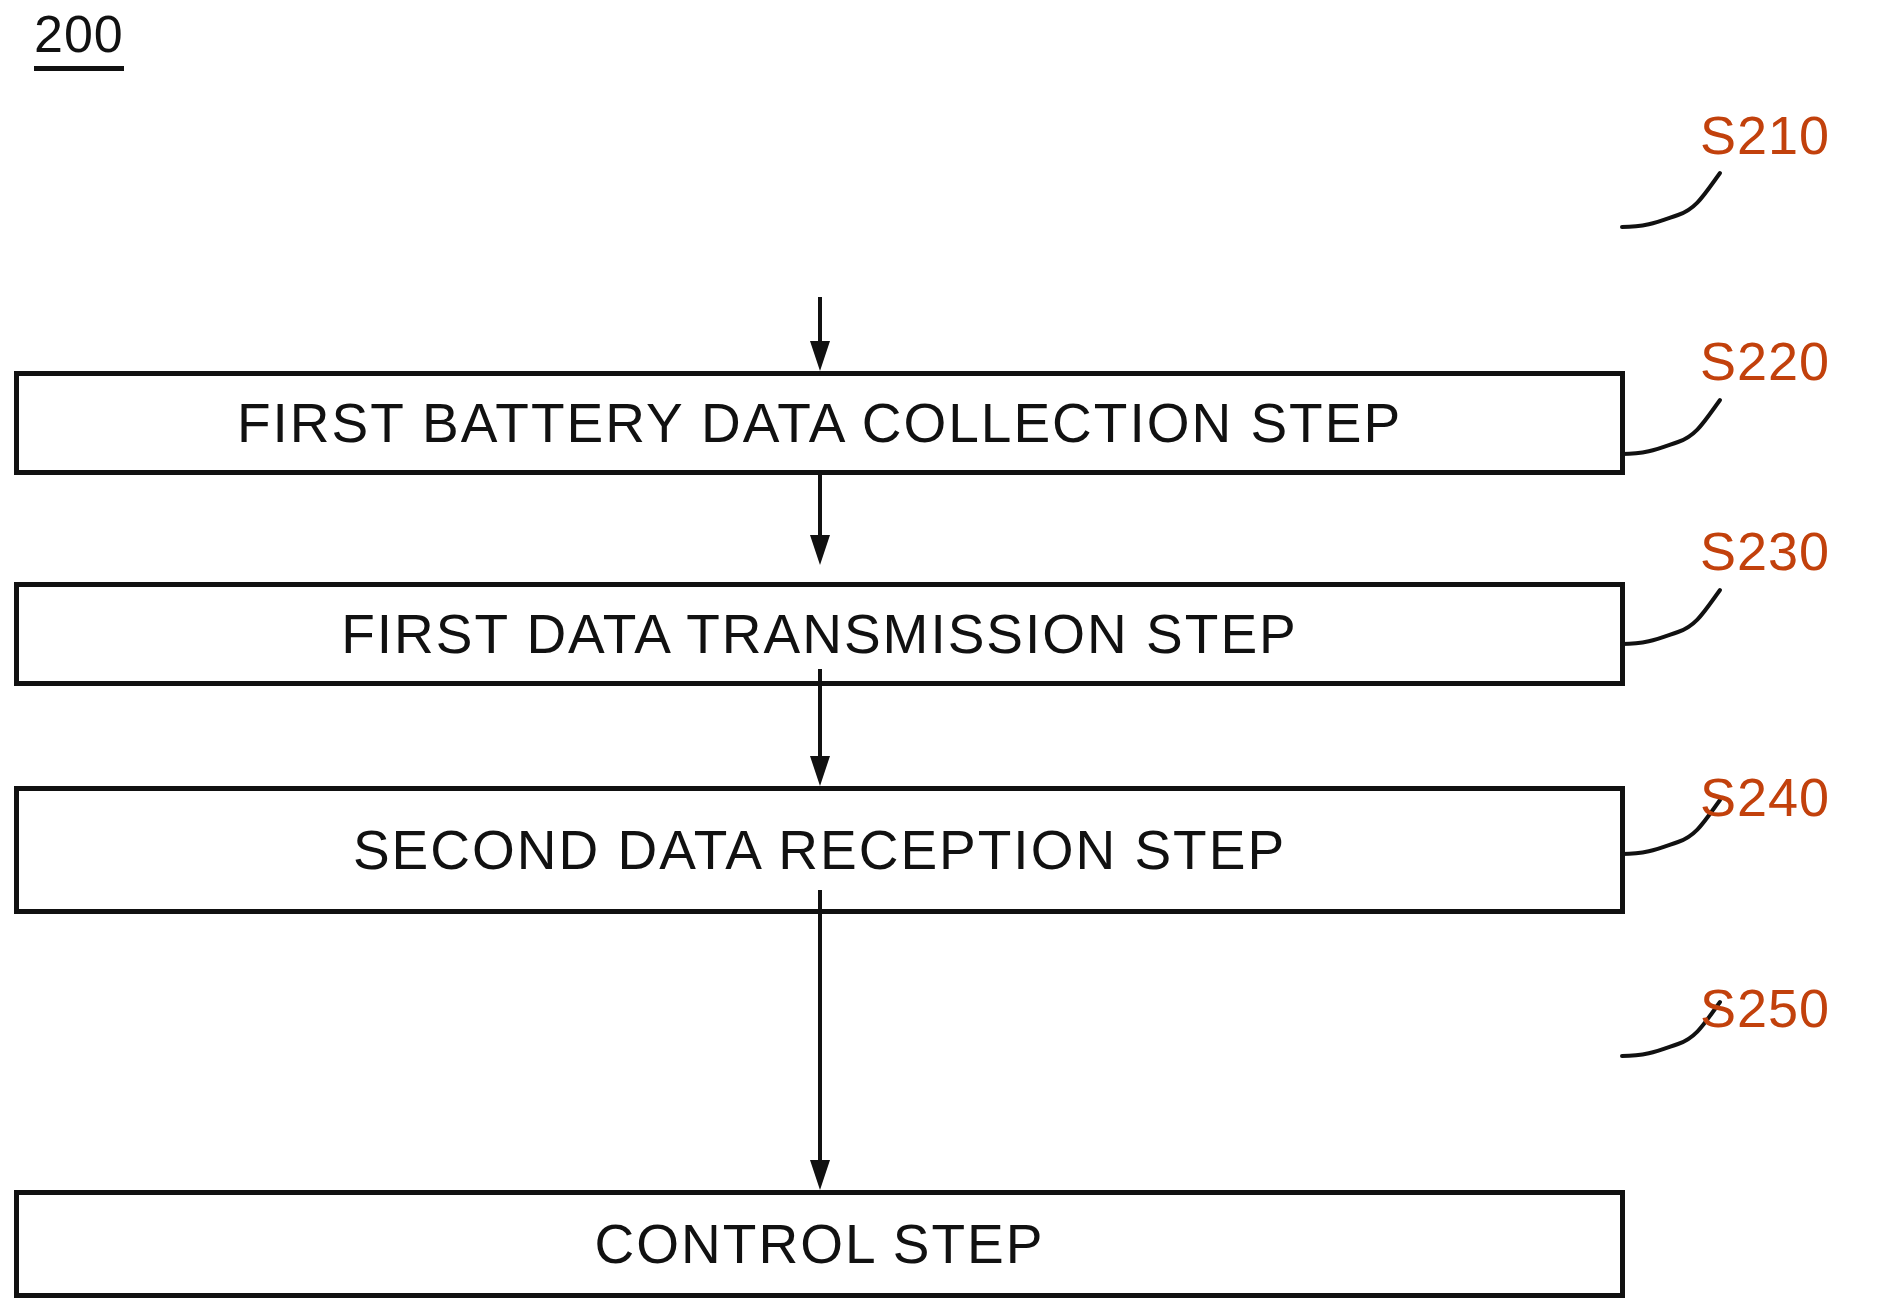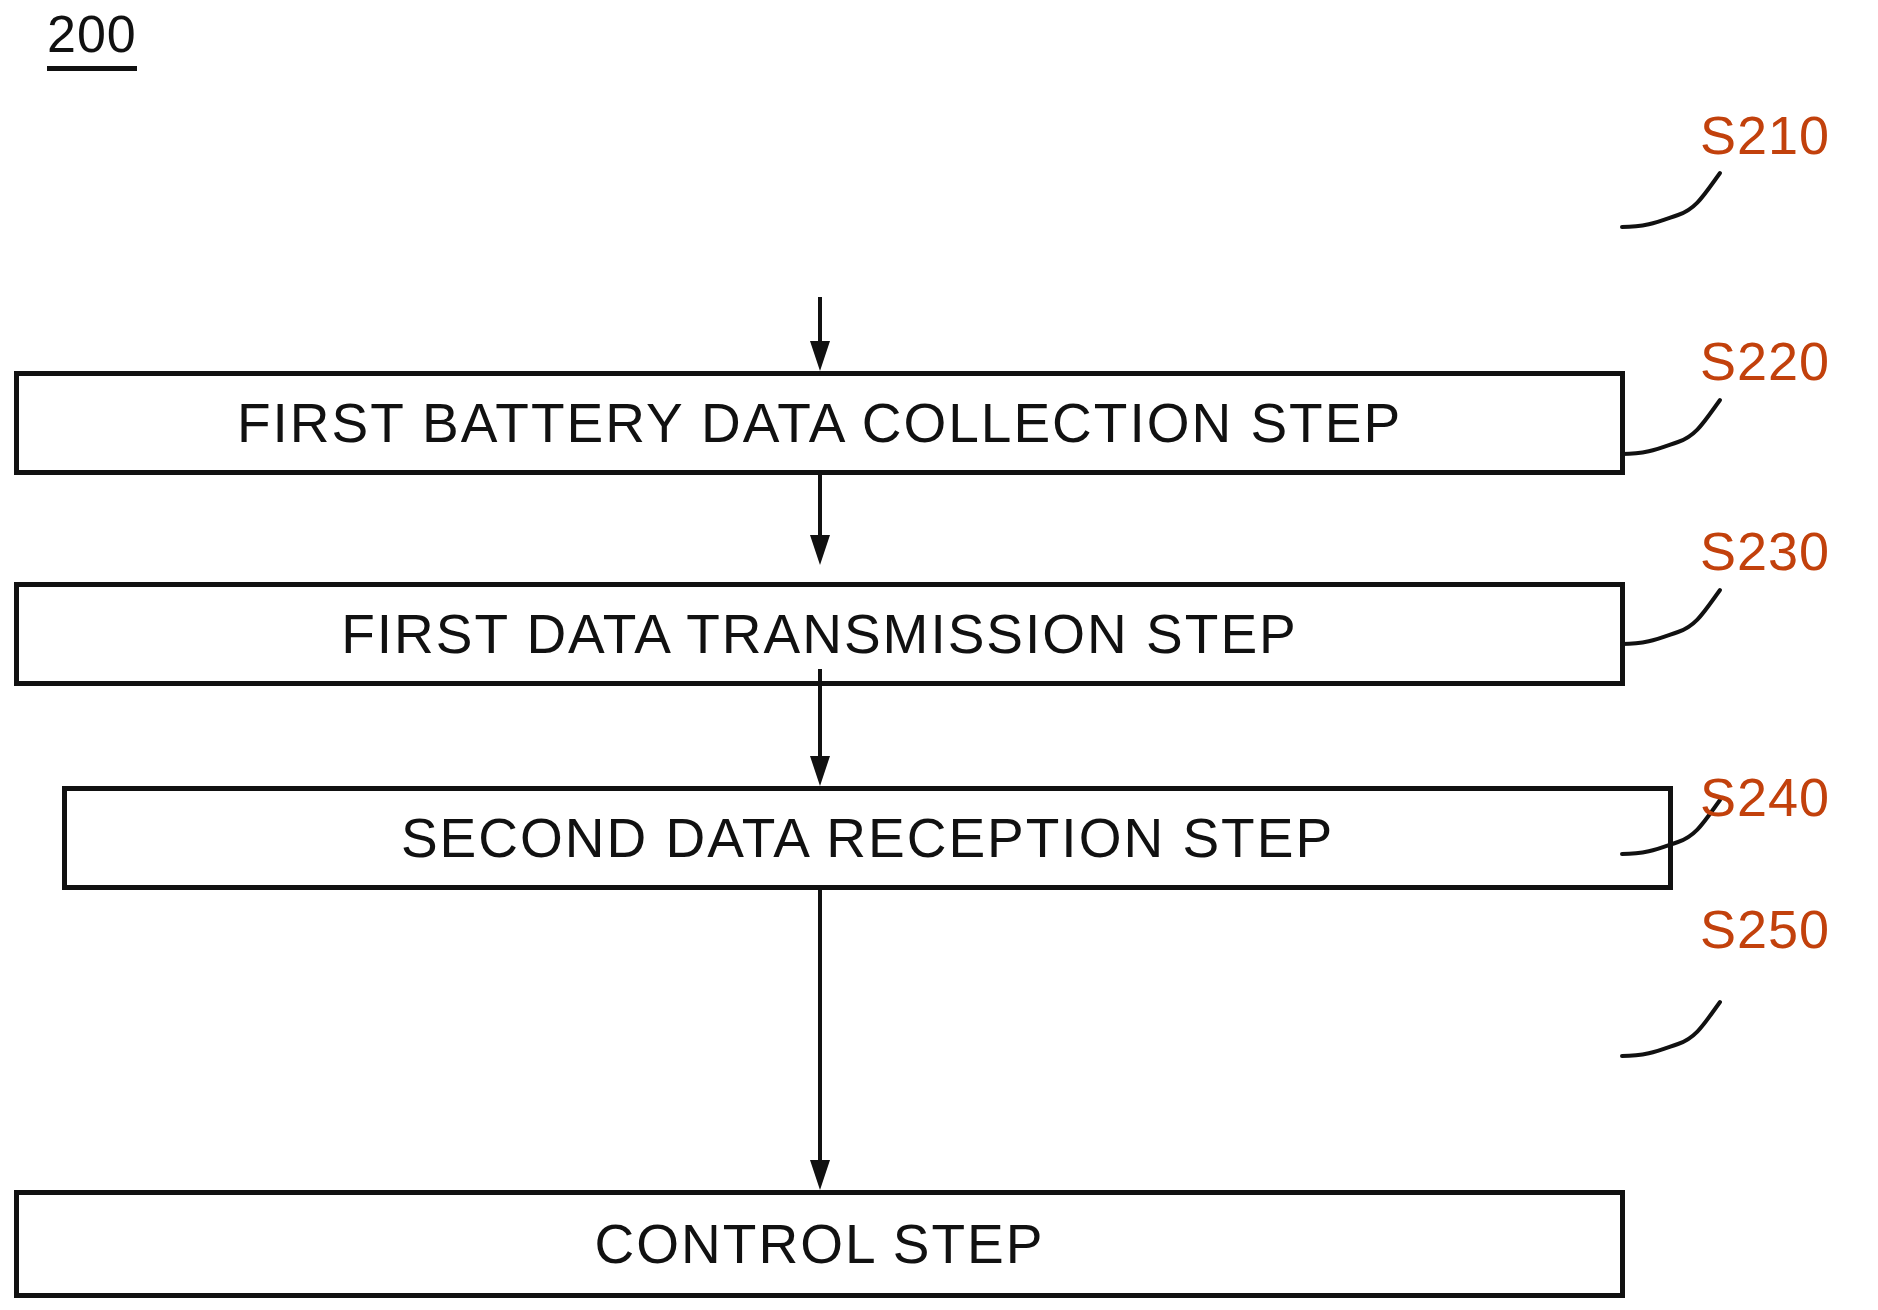--- a/index.html
+++ b/index.html
@@ -26,21 +26,20 @@
     left: 34px;
     top: 8px;
     font-size: 52px;
     letter-spacing: 1px;
     line-height: 1;
     color: #111111;
     border-bottom: 5px solid #111111;
     padding-bottom: 6px;
     font-family: "Liberation Sans", sans-serif;
     white-space: nowrap;
-    margin-left: 13px;
   }
 
   
   .flow-box {
     position: absolute;
     left: 14px;
     width: 1611px;
     box-sizing: border-box;
     border: 5px solid #111111;
     background: #ffffff;
@@ -53,21 +52,21 @@
     letter-spacing: 2px;
     color: #111111;
     white-space: nowrap;
     font-family: "Liberation Sans", sans-serif;
     font-weight: 400;
   }
 
   #box-0 { top: 193px;  height: 104px; }
   #box-1 { top: 371px;  height: 104px; }
   #box-2 { top: 564px;  height: 104px; }
-  #box-3 { top: 786px;  height: 104px; margin-left: 48px; }
+  #box-3 { top: 786px;  height: 128px; }
   #box-4 { top: 1190px; height: 108px; text-align: center; }
 
   
   #box-1 { top: 371px; }
   #box-2 { top: 565px; margin-top: 17px; }
   #box-3 { top: 786px; }
 
   
   .connector {
     position: absolute;
@@ -106,21 +105,21 @@
     font-size: 54px;
     letter-spacing: 1px;
     color: #c2410c;
     white-space: nowrap;
     font-family: "Liberation Sans", sans-serif;
   }
   #ref-0 { left: 1700px; top: 104px; }
   #ref-1 { left: 1700px; top: 330px; }
   #ref-2 { left: 1700px; top: 520px; }
   #ref-3 { left: 1700px; top: 730px; margin-top: 36px; }
-  #ref-4 { left: 1700px; top: 898px; }
+  #ref-4 { left: 1700px; top: 977px; }
 
   
   .leader {
     position: absolute;
     pointer-events: none;
   }
   .leader svg { display: block; overflow: visible; }
 
   #leader-0 { left: 1620px; top: 165px; }
   #leader-1 { left: 1620px; top: 392px; }

